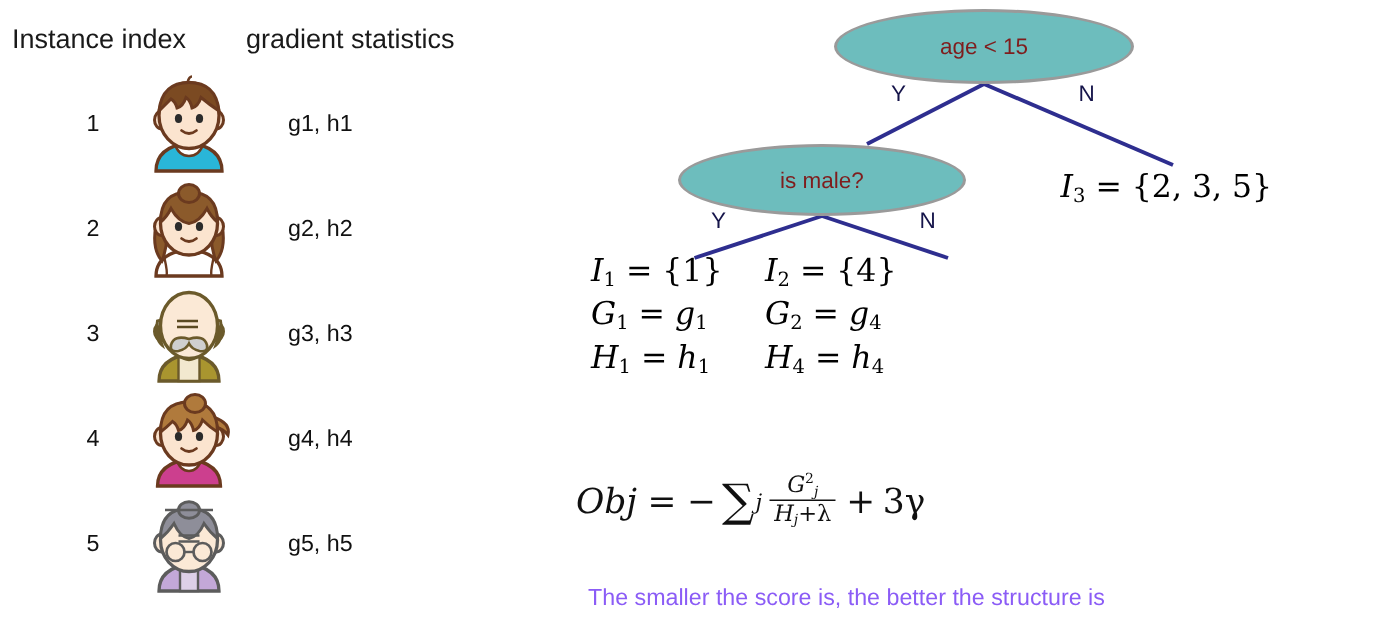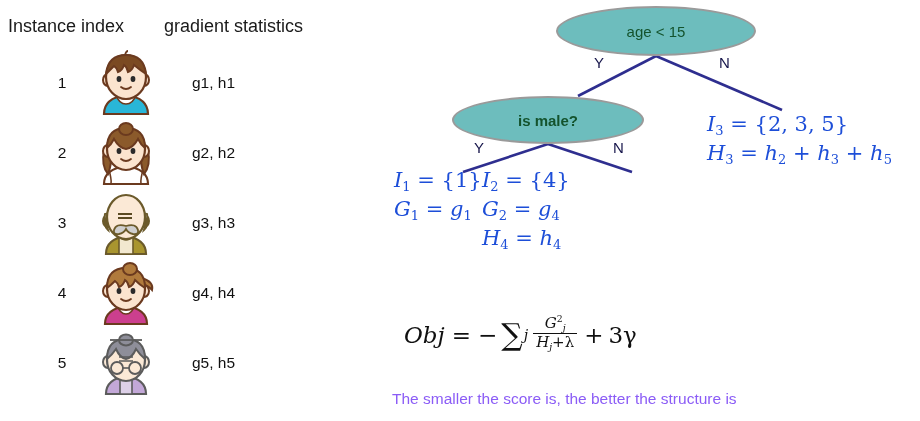--- a/index.html
+++ b/index.html
@@ -65,52 +65,52 @@
     left: 0; top: 0;
     width: 920px; height: 421px;
     pointer-events: none;
   }
   .node {
     position: absolute;
     border-radius: 50%;
     background: #6dbdbd;
     border: 2.5px solid #9a9a9a;
     box-sizing: border-box;
-    color: #14532d;
+    color: #7f1d1d;
     font-size: 15px;
     display: flex;
     align-items: center;
     justify-content: center;
     font-family: "Liberation Sans", sans-serif;
   }
   #node-root   { left: 556px; top: 6px;   width: 200px; height: 50px; }
-  #node-male   { left: 452px; top: 96px;  width: 192px; height: 48px; font-weight: bold; }
+  #node-male   { left: 452px; top: 96px;  width: 192px; height: 48px; }
 
   .edge-label {
     position: absolute;
     font-size: 15px;
     color: #15144a;
     font-family: "Liberation Sans", sans-serif;
   }
   #lbl-root-y { left: 594px; top: 54px; }
   #lbl-root-n { left: 719px; top: 54px; }
   #lbl-male-y { left: 474px; top: 139px; }
   #lbl-male-n { left: 613px; top: 139px; }
 
   
   .mathblock {
     position: absolute;
     font-family: "DejaVu Serif", "Liberation Serif", serif;
-    color: #1d4ed8;
+    color: #000000;
     line-height: 1.38;
     white-space: nowrap;
   }
   .mathblock .ln { display: block; font-size: 21px; }
   #math-left  { left: 394px; top: 166px; }
-  #math-mid   { left: 482px; top: 166px; }
+  #math-mid   { left: 510px; top: 166px; }
   #math-right { left: 707px; top: 110px; }
 
   .ital { font-style: italic; }
   sub.s {
     font-size: 0.62em;
     vertical-align: -0.28em;
     font-style: italic;
     line-height: 0;
   }
   sub.sn {
@@ -122,21 +122,21 @@
   sup.s {
     font-size: 0.62em;
     vertical-align: 0.62em;
     font-style: normal;
     line-height: 0;
   }
 
   
   #obj-formula {
     position: absolute;
-    left: 404px;
+    left: 384px;
     top: 317px;
     font-family: "DejaVu Serif", "Liberation Serif", serif;
     font-size: 23px;
     color: #101010;
     white-space: nowrap;
     display: flex;
     align-items: center;
   }
   #obj-formula .sigma {
     font-size: 30px;
@@ -297,31 +297,31 @@
   </div>
 
   <div class="edge-label" id="lbl-root-y">Y</div>
   <div class="edge-label" id="lbl-root-n">N</div>
   <div class="edge-label" id="lbl-male-y">Y</div>
   <div class="edge-label" id="lbl-male-n">N</div>
 
   <div class="mathblock" id="math-left">
     <span class="ln"><span class="ital">I</span><sub class="sn">1</sub> = <span>{1}</span></span>
     <span class="ln"><span class="ital">G</span><sub class="sn">1</sub> = <span class="ital">g</span><sub class="sn">1</sub></span>
+    <span class="ln"><span class="ital">H</span><sub class="sn">1</sub> = <span class="ital">h</span><sub class="sn">1</sub></span>
   </div>
 
   <div class="mathblock" id="math-mid">
     <span class="ln"><span class="ital">I</span><sub class="sn">2</sub> = <span>{4}</span></span>
     <span class="ln"><span class="ital">G</span><sub class="sn">2</sub> = <span class="ital">g</span><sub class="sn">4</sub></span>
     <span class="ln"><span class="ital">H</span><sub class="sn">4</sub> = <span class="ital">h</span><sub class="sn">4</sub></span>
   </div>
 
   <div class="mathblock" id="math-right">
     <span class="ln"><span class="ital">I</span><sub class="sn">3</sub> = <span>{2, 3, 5}</span></span>
-    <span class="ln"><span class="ital">H</span><sub class="sn">3</sub> = <span class="terms"><span class="ital">h</span><sub class="sn">2</sub><span> + </span><span class="ital">h</span><sub class="sn">3</sub><span> + </span><span class="ital">h</span><sub class="sn">5</sub></span></span>
   </div>
 
   <div id="obj-formula">
     <span class="ital">Obj</span>
     <span style="margin:0 7px">=</span>
     <span>−</span>
     <span class="sigma">∑</span>
       <sub class="s">j</sub>
     <span class="frac">
       <span class="num"><span class="ital">G</span><sup class="s">2</sup><sub class="s">j</sub></span>

